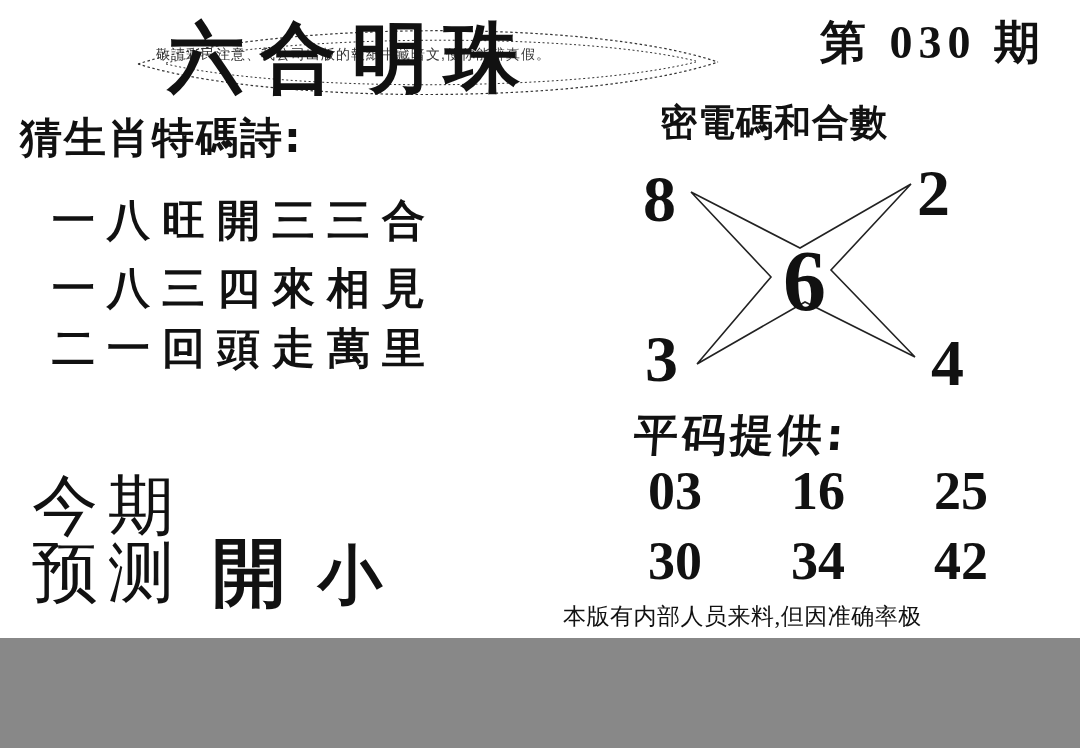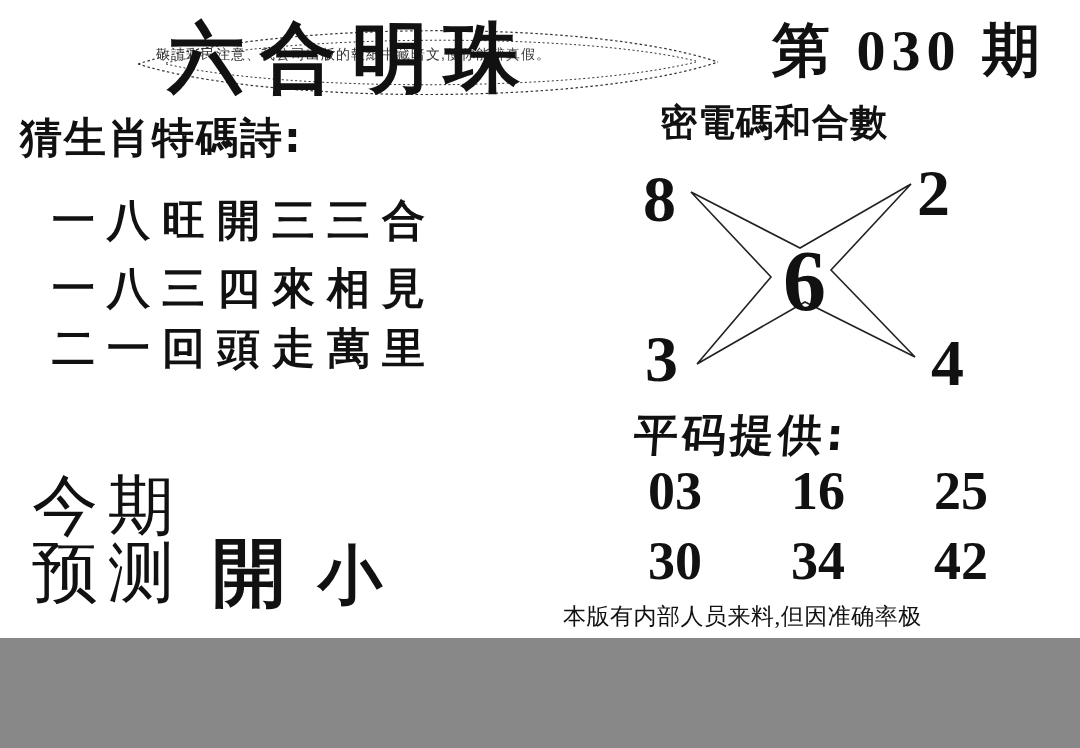--- a/index.html
+++ b/index.html
@@ -19,21 +19,21 @@
     position:absolute; left:8px; top:40px; width:548px;
     font-size:14px; letter-spacing:1px; color:#333; white-space:nowrap;
     font-family:"Liberation Sans","DejaVu Sans",sans-serif;
   }
   #page-title {
     position:absolute; left:20px; top:2px; width:540px;
     font-family:"DejaVu Sans","Liberation Sans",sans-serif;
     font-weight:900; font-size:76px; letter-spacing:16px; white-space:nowrap;
   }
   #issue-number {
-    right:34px; top:12px; font-size:58px; font-weight:600; letter-spacing:6px; white-space:nowrap;
+    right:34px; top:12px; font-size:46px; font-weight:600; letter-spacing:6px; white-space:nowrap;
   }
 
   
   #poem-heading {
     left:20px; top:110px;
     font-family:"DejaVu Sans","Liberation Sans",sans-serif;
     font-weight:900; font-size:42px; letter-spacing:2px; white-space:nowrap;
   }
   .poem-line {
     left:52px; font-weight:700; font-size:43px; letter-spacing:12px; white-space:nowrap;

